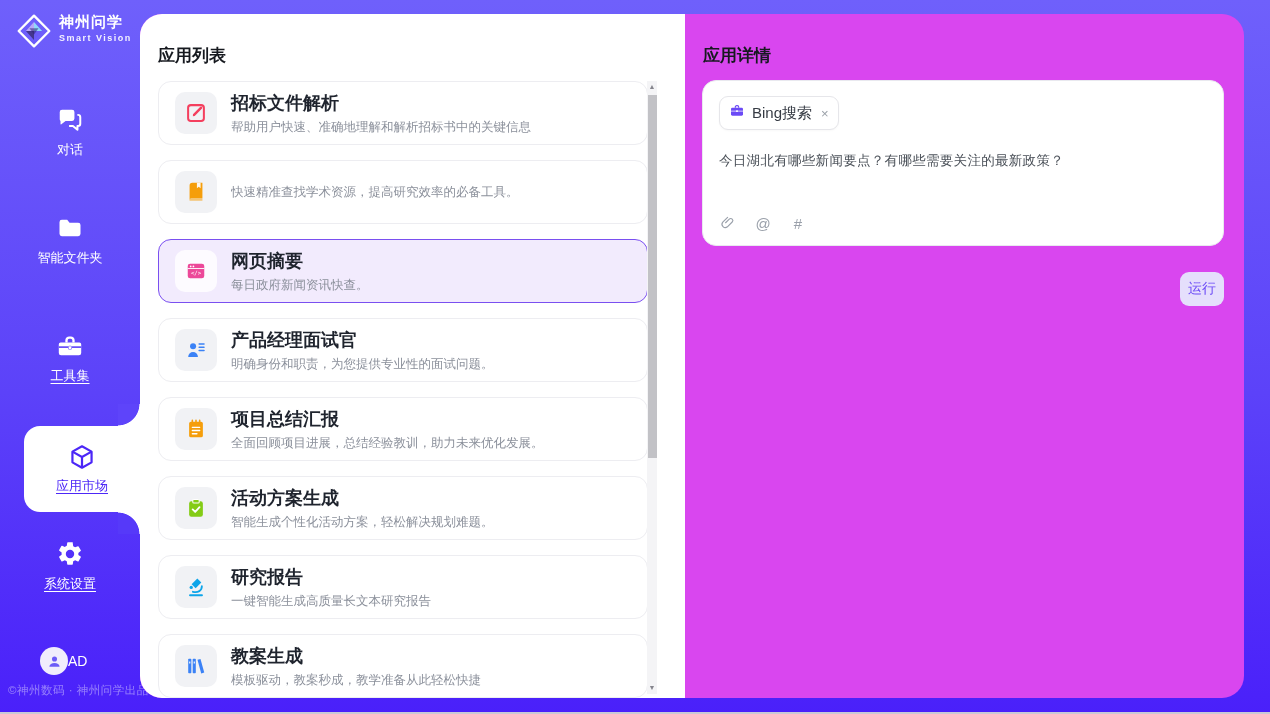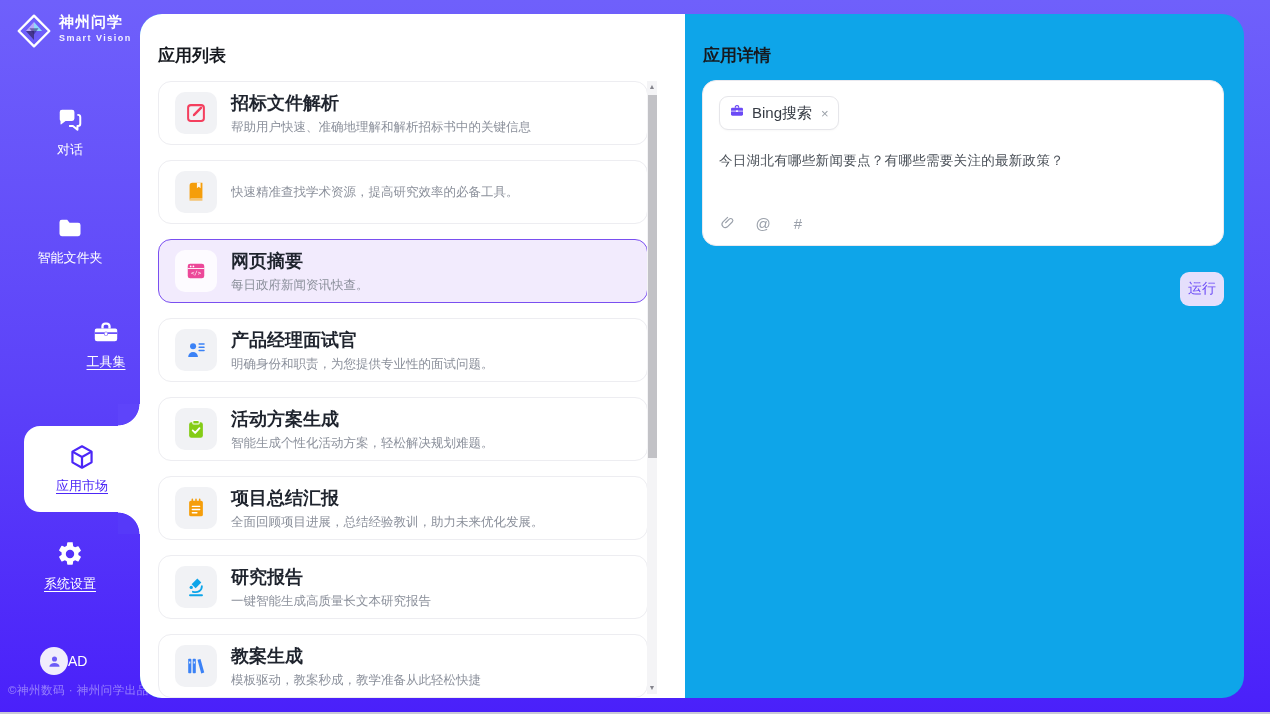--- a/index.html
+++ b/index.html
@@ -27,21 +27,21 @@
     background:radial-gradient(circle 22px at 0 0, #5e44fa 0 21px, #fff 21.8px); }
   .nav-item.active::after { content:''; position:absolute; right:0; bottom:-22px; width:22px; height:22px;
     background:radial-gradient(circle 22px at 0 100%, #5639f9 0 21px, #fff 21.8px); }
   .user-chip { position:absolute; left:40px; top:647px; display:flex; align-items:center; cursor:pointer;justify-content:flex-end; }
   .avatar { width:28px; height:28px; border-radius:50%; background:#f0edfc; display:flex; align-items:center; justify-content:center; }
   .avatar svg { width:17px; height:17px; }
   .user-name { color:#fff; font-size:14px; }
   .sidebar-footer { position:absolute; left:8px; top:683px; color:rgba(255,255,255,.42); font-size:11.5px; letter-spacing:.5px; white-space:nowrap; }
 
   
-  .main { position:absolute; left:140px; top:14px; width:1104px; height:684px; border-radius:22px; background:#0ea5e9; }
+  .main { position:absolute; left:140px; top:14px; width:1104px; height:684px; border-radius:22px; background:#d946ef; }
   .list-panel { position:absolute; left:0; top:0; bottom:0; width:545px; background:#fff; border-radius:22px 0 0 22px; }
   .panel-title { position:absolute; left:18px; top:30px; font-size:17px; font-weight:bold; color:#16191f; }
   .cards { position:absolute; left:18px; top:67px; width:490px; bottom:0; overflow:hidden; }
   .card { height:64px; margin-bottom:15px; background:#fff; border:1px solid #ededf1; border-radius:13px;
     display:flex; align-items:center; gap:14px; padding:0 16px; cursor:pointer; }
   .card.selected { background:#f2ebfd; border:1.5px solid #7a4ff0; }
   .card-icon { width:42px; height:42px; border-radius:10px; background:#f1f2f5; flex:none;
     display:flex; align-items:center; justify-content:center; }
   .card.selected .card-icon { background:rgba(255,255,255,.8); }
   .card-icon svg { width:22px; height:22px; }
@@ -103,21 +103,21 @@
         <span class="nav-label">对话</span>
       </div>
       <div class="nav-item" style="top: 214px;">
         <span class="nav-icon">
           <svg viewBox="0 0 24 24">
             <path d="M3 7a2 2 0 0 1 2-2h4.6l2 2.4H19a2 2 0 0 1 2 2V17a2 2 0 0 1-2 2H5a2 2 0 0 1-2-2z" fill="#fff"></path>
           </svg>
         </span>
         <span class="nav-label">智能文件夹</span>
       </div>
-      <div class="nav-item u" style="top: 318px; margin-left: 36px;">
+      <div class="nav-item u" style="top: 332px;">
         <span class="nav-icon">
           <svg viewBox="0 0 24 24">
             <path d="M4 9h16a1.6 1.6 0 0 1 1.6 1.6V18a2 2 0 0 1-2 2H4.4a2 2 0 0 1-2-2v-7.4A1.6 1.6 0 0 1 4 9z" fill="#fff"></path>
             <path d="M9 9V7.1a2.3 2.3 0 0 1 2.3-2.3h1.4A2.3 2.3 0 0 1 15 7.1V9" stroke="#fff" stroke-width="2" fill="none"></path>
             <path d="M2.4 13h8M13.6 13h8" stroke="#6a52fa" stroke-width="1.4"></path>
             <rect x="10.6" y="11.7" width="2.8" height="3.4" rx=".8" fill="#6a52fa"></rect>
             <rect x="11.1" y="12.2" width="1.8" height="2.4" rx=".5" fill="#fff"></rect>
           </svg>
         </span>
         <span class="nav-label">工具集</span>
@@ -203,43 +203,43 @@
               <path d="M3.5 19.5a5.3 5.3 0 0 1 10.6 0z" fill="currentColor"></path>
               <path d="M15.5 5.5h5.2M15.5 9h5.2M15.5 12.5h5.2" stroke="currentColor" stroke-width="1.8" stroke-linecap="round"></path>
             </svg>
           </span>
           <div class="card-text">
             <div class="card-title">产品经理面试官</div>
             <div class="card-desc">明确身份和职责，为您提供专业性的面试问题。</div>
           </div>
         </div>
         <div class="card">
+          <span class="card-icon" style="color: rgb(245, 158, 11);">
+            <svg viewBox="0 0 24 24">
+              <rect x="4.5" y="4" width="15" height="17" rx="2" fill="currentColor"></rect>
+              <path d="M8 2.4v3.2M12 2.4v3.2M16 2.4v3.2" stroke="currentColor" stroke-width="1.7" stroke-linecap="round"></path>
+              <path d="M8 10.2h8M8 13.7h8M8 17.2h5" stroke="#fff" stroke-width="1.5" stroke-linecap="round"></path>
+            </svg>
+          </span>
+          <div class="card-text">
+            <div class="card-title">项目总结汇报</div>
+            <div class="card-desc">全面回顾项目进展，总结经验教训，助力未来优化发展。</div>
+          </div>
+        </div>
+        <div class="card">
           <span class="card-icon" style="color: rgb(132, 204, 22);">
             <svg viewBox="0 0 24 24">
               <rect x="4.5" y="4.5" width="15" height="17" rx="2.5" fill="currentColor"></rect>
               <rect x="8.5" y="2.6" width="7" height="4" rx="1.2" fill="currentColor" stroke="#fff" stroke-width="1.1"></rect>
               <path d="M8.4 13.6l2.7 2.7 4.7-5.2" stroke="#fff" stroke-width="2" fill="none" stroke-linecap="round" stroke-linejoin="round"></path>
             </svg>
           </span>
           <div class="card-text">
             <div class="card-title">活动方案生成</div>
             <div class="card-desc">智能生成个性化活动方案，轻松解决规划难题。</div>
-          </div>
-        </div>
-        <div class="card">
-          <span class="card-icon" style="color: rgb(245, 158, 11);">
-            <svg viewBox="0 0 24 24">
-              <rect x="4.5" y="4" width="15" height="17" rx="2" fill="currentColor"></rect>
-              <path d="M8 2.4v3.2M12 2.4v3.2M16 2.4v3.2" stroke="currentColor" stroke-width="1.7" stroke-linecap="round"></path>
-              <path d="M8 10.2h8M8 13.7h8M8 17.2h5" stroke="#fff" stroke-width="1.5" stroke-linecap="round"></path>
-            </svg>
-          </span>
-          <div class="card-text">
-            <div class="card-title">项目总结汇报</div>
-            <div class="card-desc">全面回顾项目进展，总结经验教训，助力未来优化发展。</div>
           </div>
         </div>
         <div class="card">
           <span class="card-icon" style="color: rgb(14, 165, 233);">
             <svg viewBox="0 0 24 24">
               <path d="M13.4 2.8l4.4 4.4-6.2 6.2-4.4-4.4z" fill="currentColor"></path>
               <path d="M8.6 17.2c5.6 1.4 9.8-1.2 9.8-6" stroke="currentColor" stroke-width="2" fill="none" stroke-linecap="round"></path>
               <path d="M5.5 21h13" stroke="currentColor" stroke-width="2.2" stroke-linecap="round"></path>
               <circle cx="6.8" cy="12.5" r="1.8" fill="currentColor"></circle>
             </svg>

